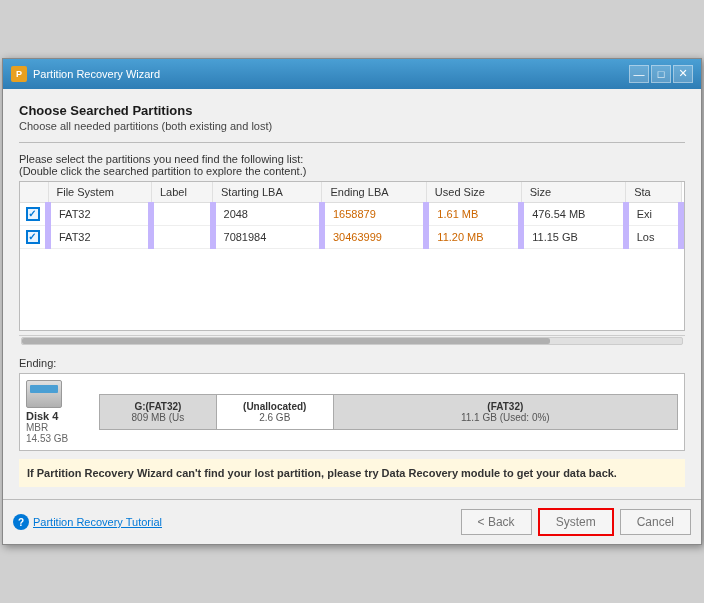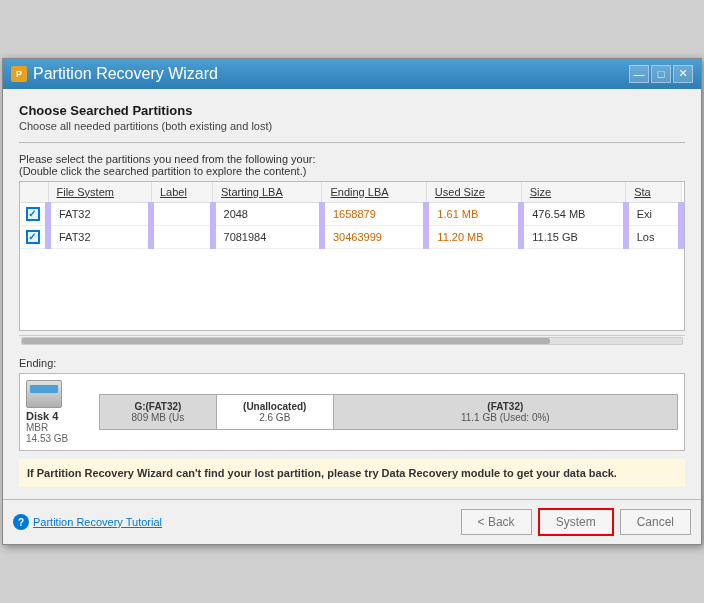--- a/index.html
+++ b/index.html
@@ -37,21 +37,21 @@
       border-radius: 2px;
       display: inline-flex;
       align-items: center;
       justify-content: center;
       font-size: 9px;
       color: white;
       font-weight: bold;
     }
     .titlebar-title {
       flex: 1;
-      font-size: 16px;
+      font-size: 11px;
     }
     .titlebar-buttons {
       display: flex;
       gap: 2px;
     }
     .titlebar-btn {
       width: 20px;
       height: 18px;
       background: rgba(255,255,255,0.2);
       border: 1px solid rgba(255,255,255,0.4);
@@ -109,21 +109,20 @@
       border-bottom: 1px solid #ddd;
     }
     thead th {
       text-align: left;
       padding: 4px 8px;
       font-size: 11px;
       font-weight: normal;
       color: #333;
       border-right: 1px solid #e0e0e0;
       white-space: nowrap;
-      text-decoration: underline;
     }
     thead th:first-child { width: 28px; padding: 4px 4px; }
     tbody tr {
       border-bottom: 1px solid #eee;
     }
     tbody td {
       padding: 5px 8px;
       font-size: 11px;
       color: #333;
       border-right: 6px solid #c4b5fd;
@@ -329,21 +328,21 @@
       <button class="titlebar-btn close">✕</button>
     </div>
   </div>
 
   <div class="content">
     <div class="section-title">Choose Searched Partitions</div>
     <div class="section-subtitle">Choose all needed partitions (both existing and lost)</div>
     <hr class="divider">
 
     <div class="instruction">
-      <span>Please select the partitions you need from the following your:</span>
+      <span>Please select the partitions you need find the following list:</span>
       <span>(Double click the searched partition to explore the content.)</span>
     </div>
 
     <div class="table-container">
       <table>
         <thead>
           <tr>
             <th></th>
             <th>File System</th>
             <th>Label</th>

